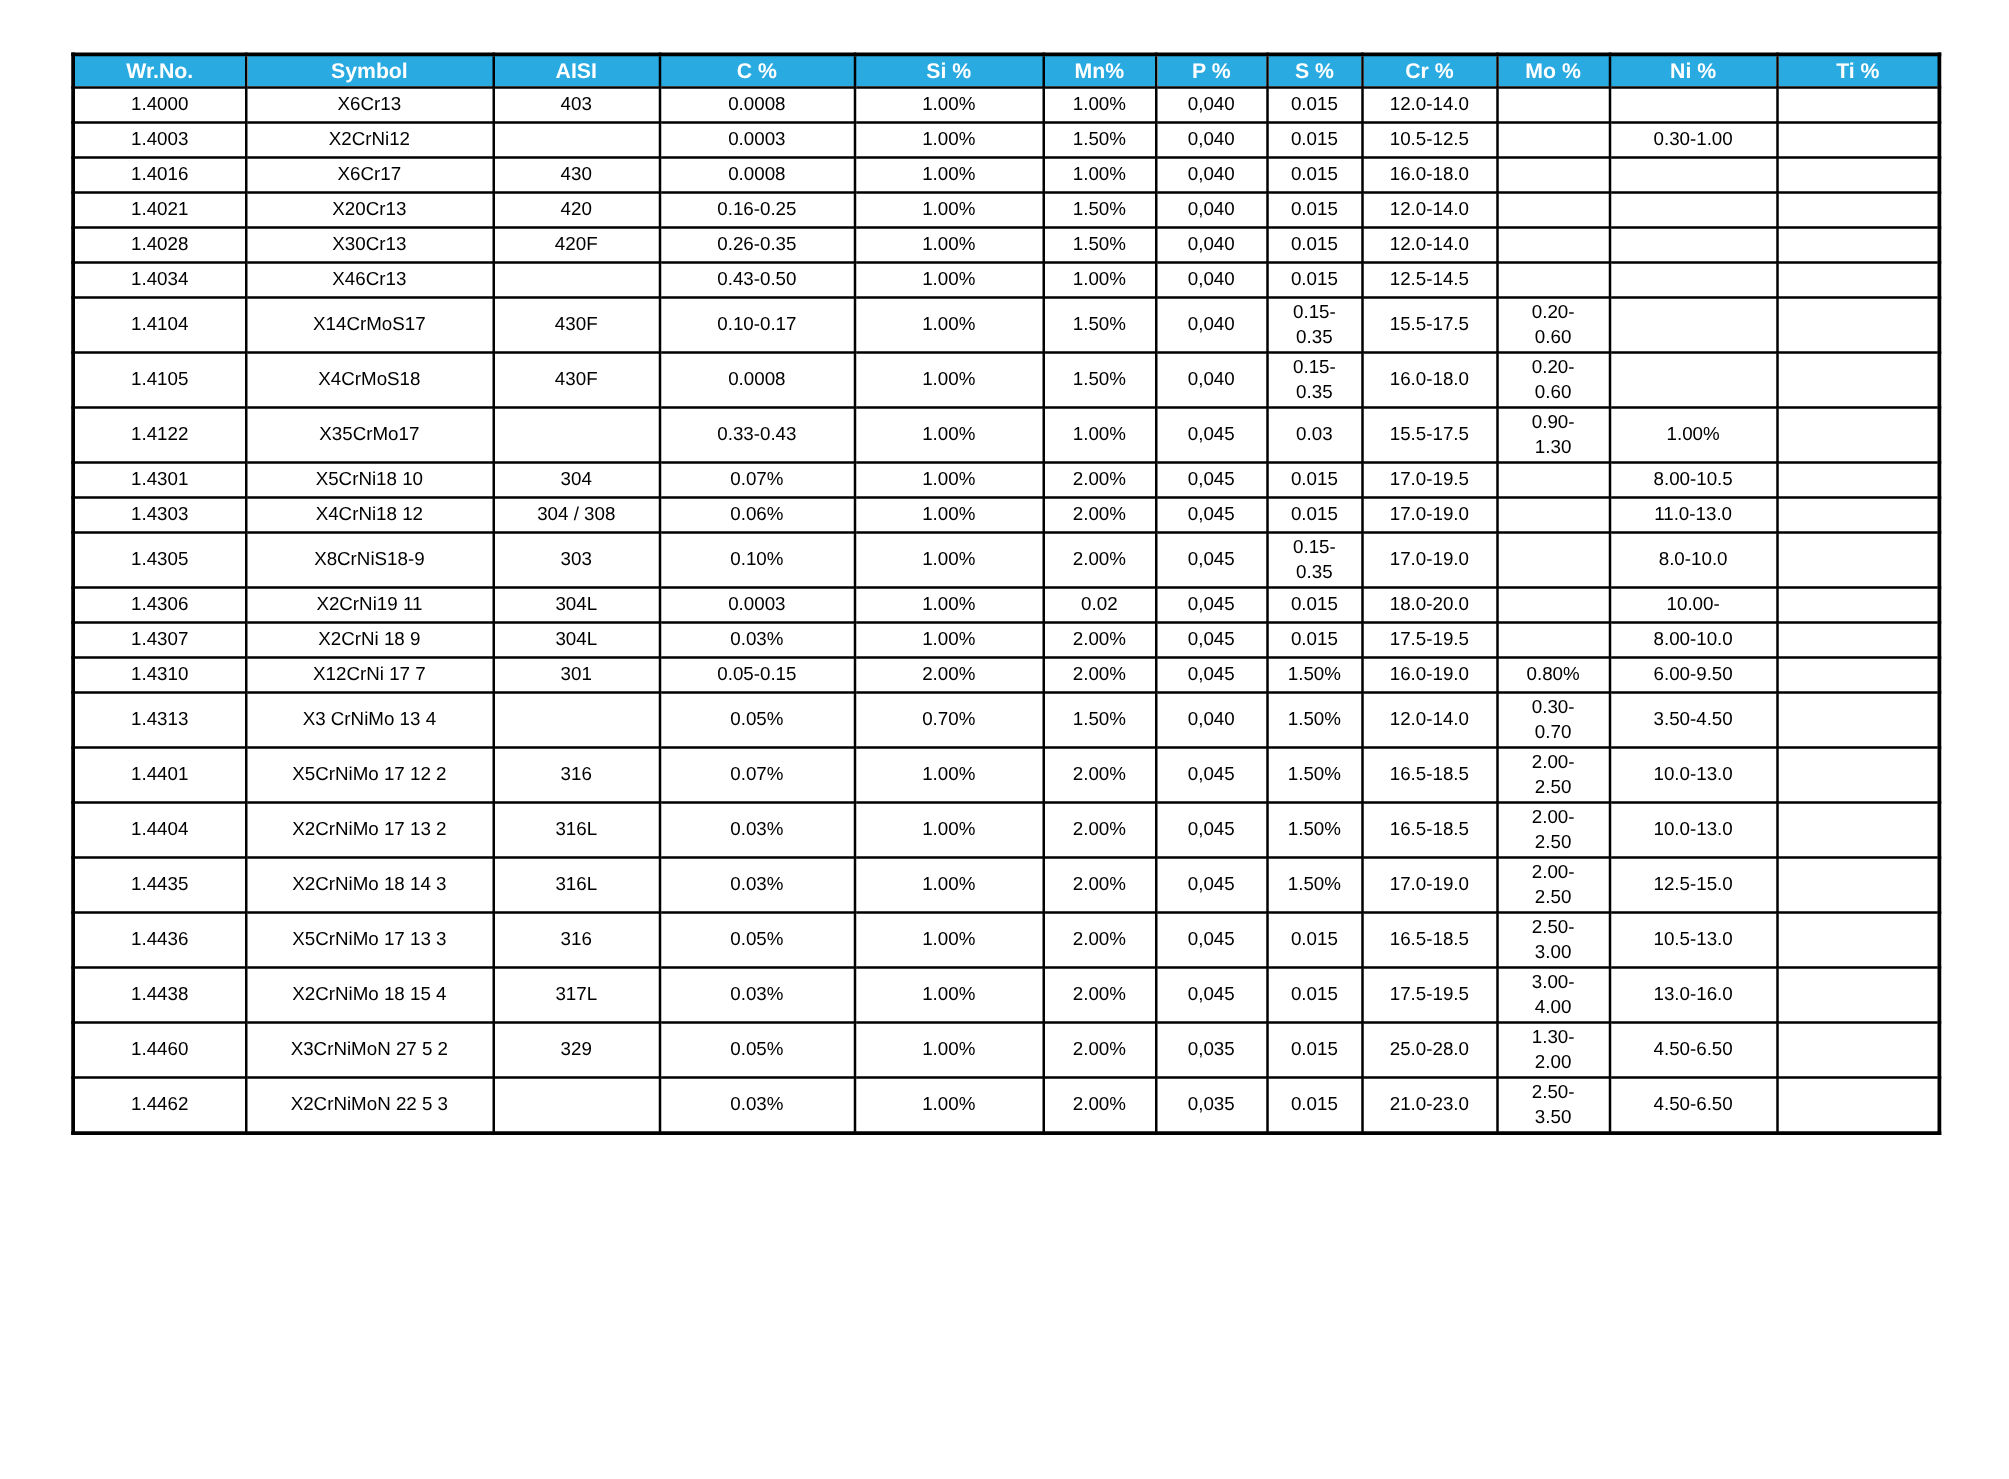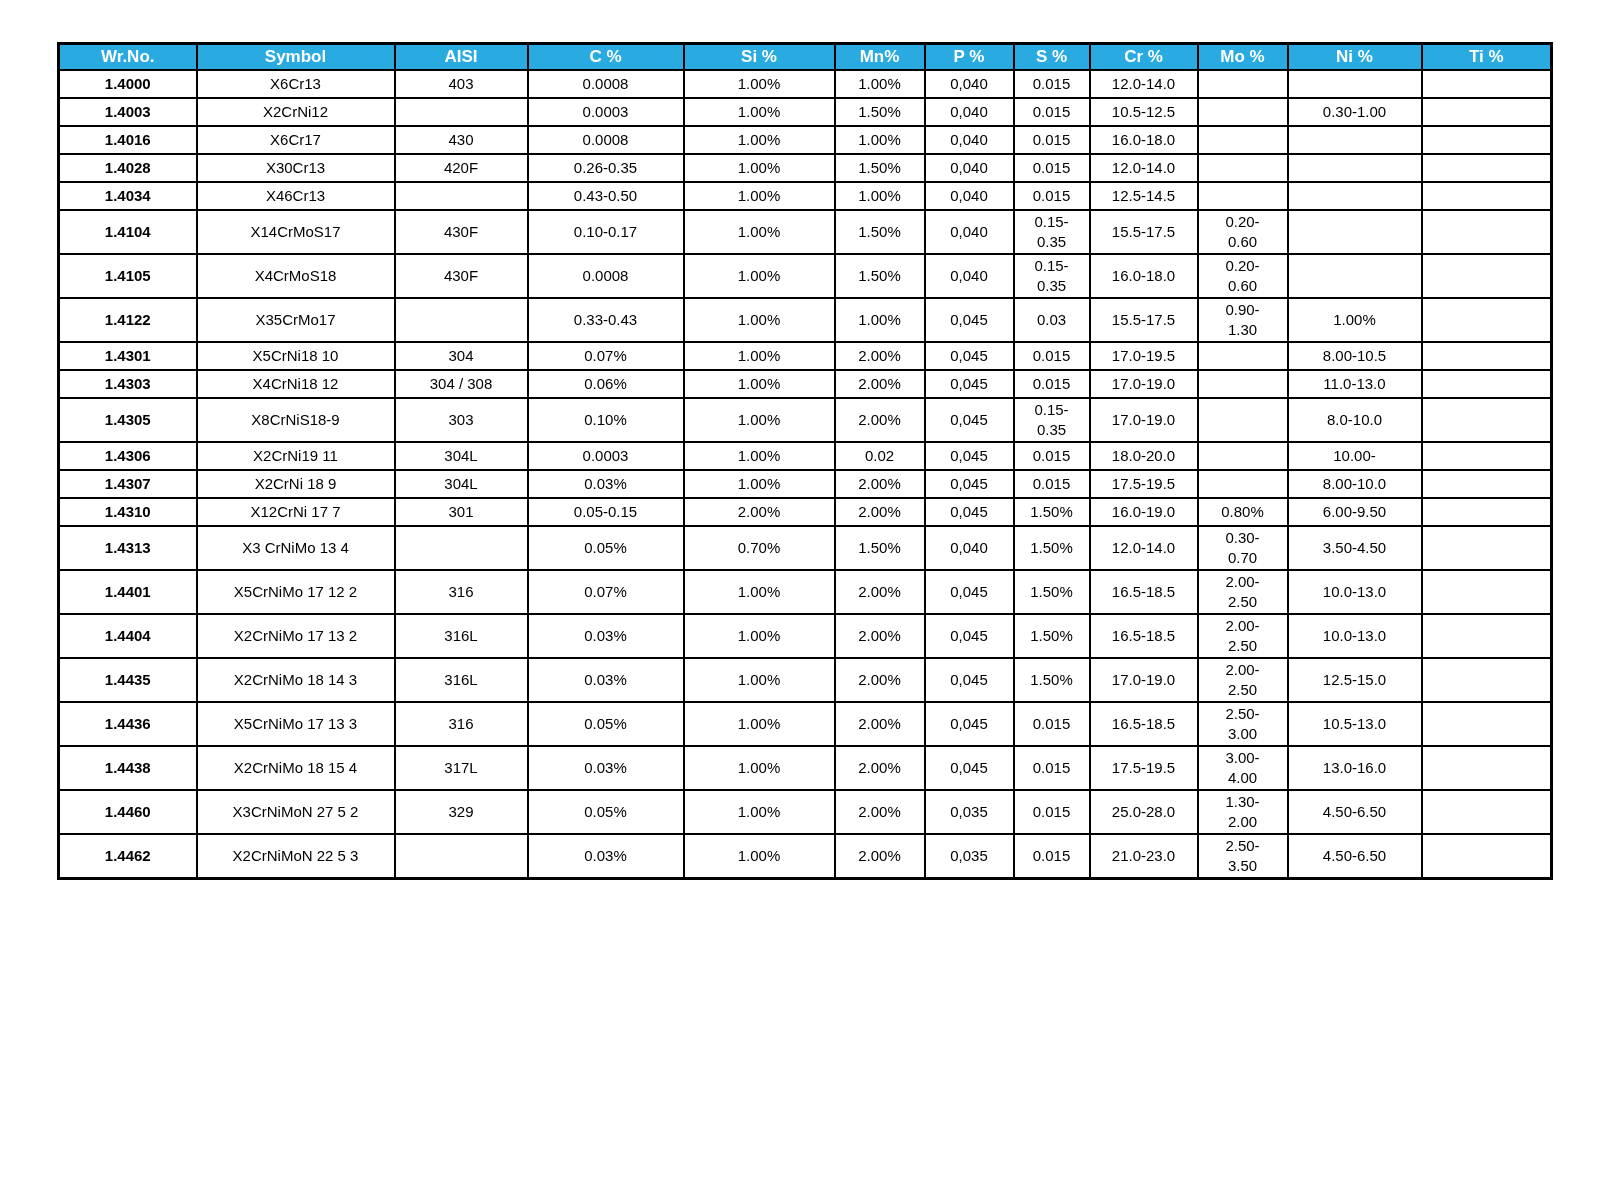--- a/index.html
+++ b/index.html
@@ -32,21 +32,21 @@
     font-weight: bold;
     height: 26px;
     line-height: 22px;
   }
   td {
     font-size: 15px;
     height: 28px;
     line-height: 20px;
     background: #ffffff;
   }
-  td.col-wr { font-weight: bold; }
+  td.col-wr { font-weight: normal; }
 </style>
 </head>
 <body>
 
 <div class="page">
   <table class="steel-table">
     <colgroup>
       <col style="width:138px">
         <col style="width:198px">
         <col style="width:133px">
@@ -113,20 +113,34 @@
           <td class="col-si">1.00%</td>
           <td class="col-mn">1.00%</td>
           <td class="col-p">0,040</td>
           <td class="col-s">0.015</td>
           <td class="col-cr">16.0-18.0</td>
           <td class="col-mo"></td>
           <td class="col-ni"></td>
           <td class="col-ti"></td>
         </tr>
         <tr>
+          <td class="col-wr">1.4021</td>
+          <td class="col-symbol">X20Cr13</td>
+          <td class="col-aisi">420</td>
+          <td class="col-c">0.16-0.25</td>
+          <td class="col-si">1.00%</td>
+          <td class="col-mn">1.50%</td>
+          <td class="col-p">0,040</td>
+          <td class="col-s">0.015</td>
+          <td class="col-cr">12.0-14.0</td>
+          <td class="col-mo"></td>
+          <td class="col-ni"></td>
+          <td class="col-ti"></td>
+        </tr>
+        <tr>
           <td class="col-wr">1.4028</td>
           <td class="col-symbol">X30Cr13</td>
           <td class="col-aisi">420F</td>
           <td class="col-c">0.26-0.35</td>
           <td class="col-si">1.00%</td>
           <td class="col-mn">1.50%</td>
           <td class="col-p">0,040</td>
           <td class="col-s">0.015</td>
           <td class="col-cr">12.0-14.0</td>
           <td class="col-mo"></td>

